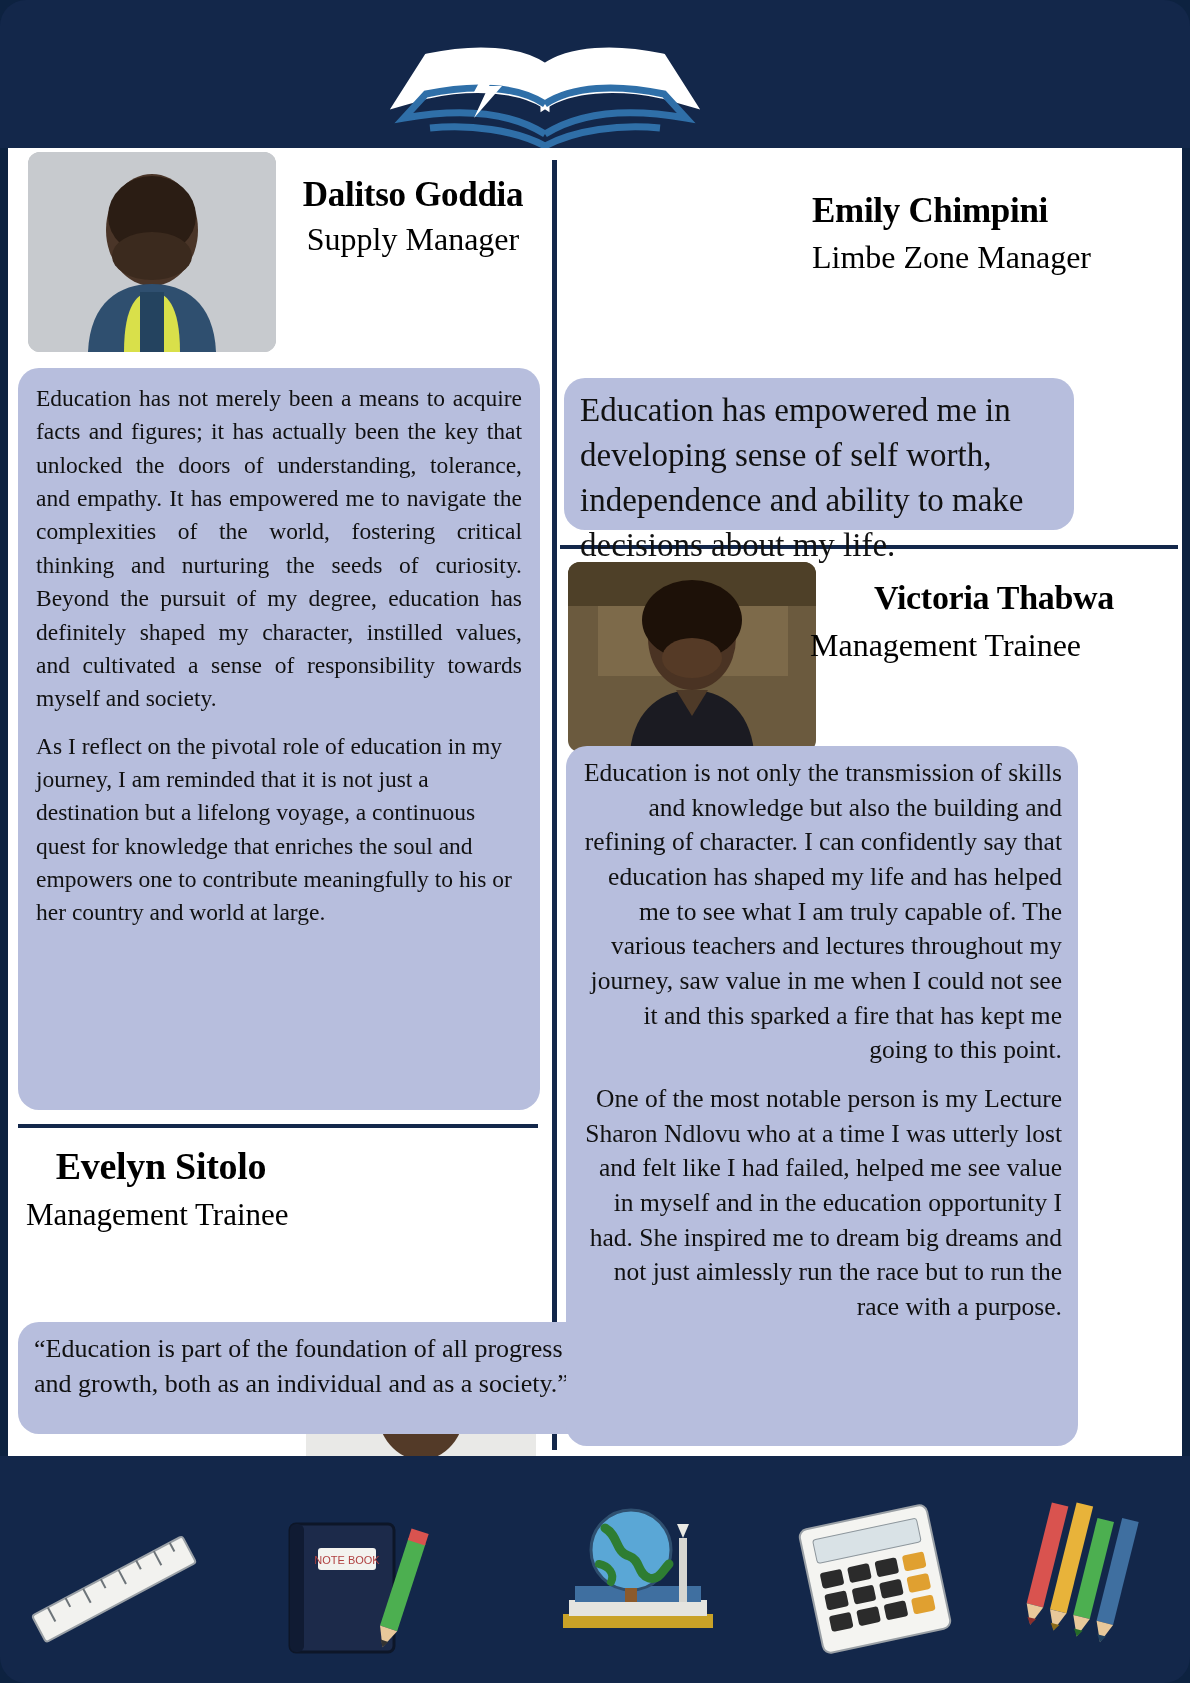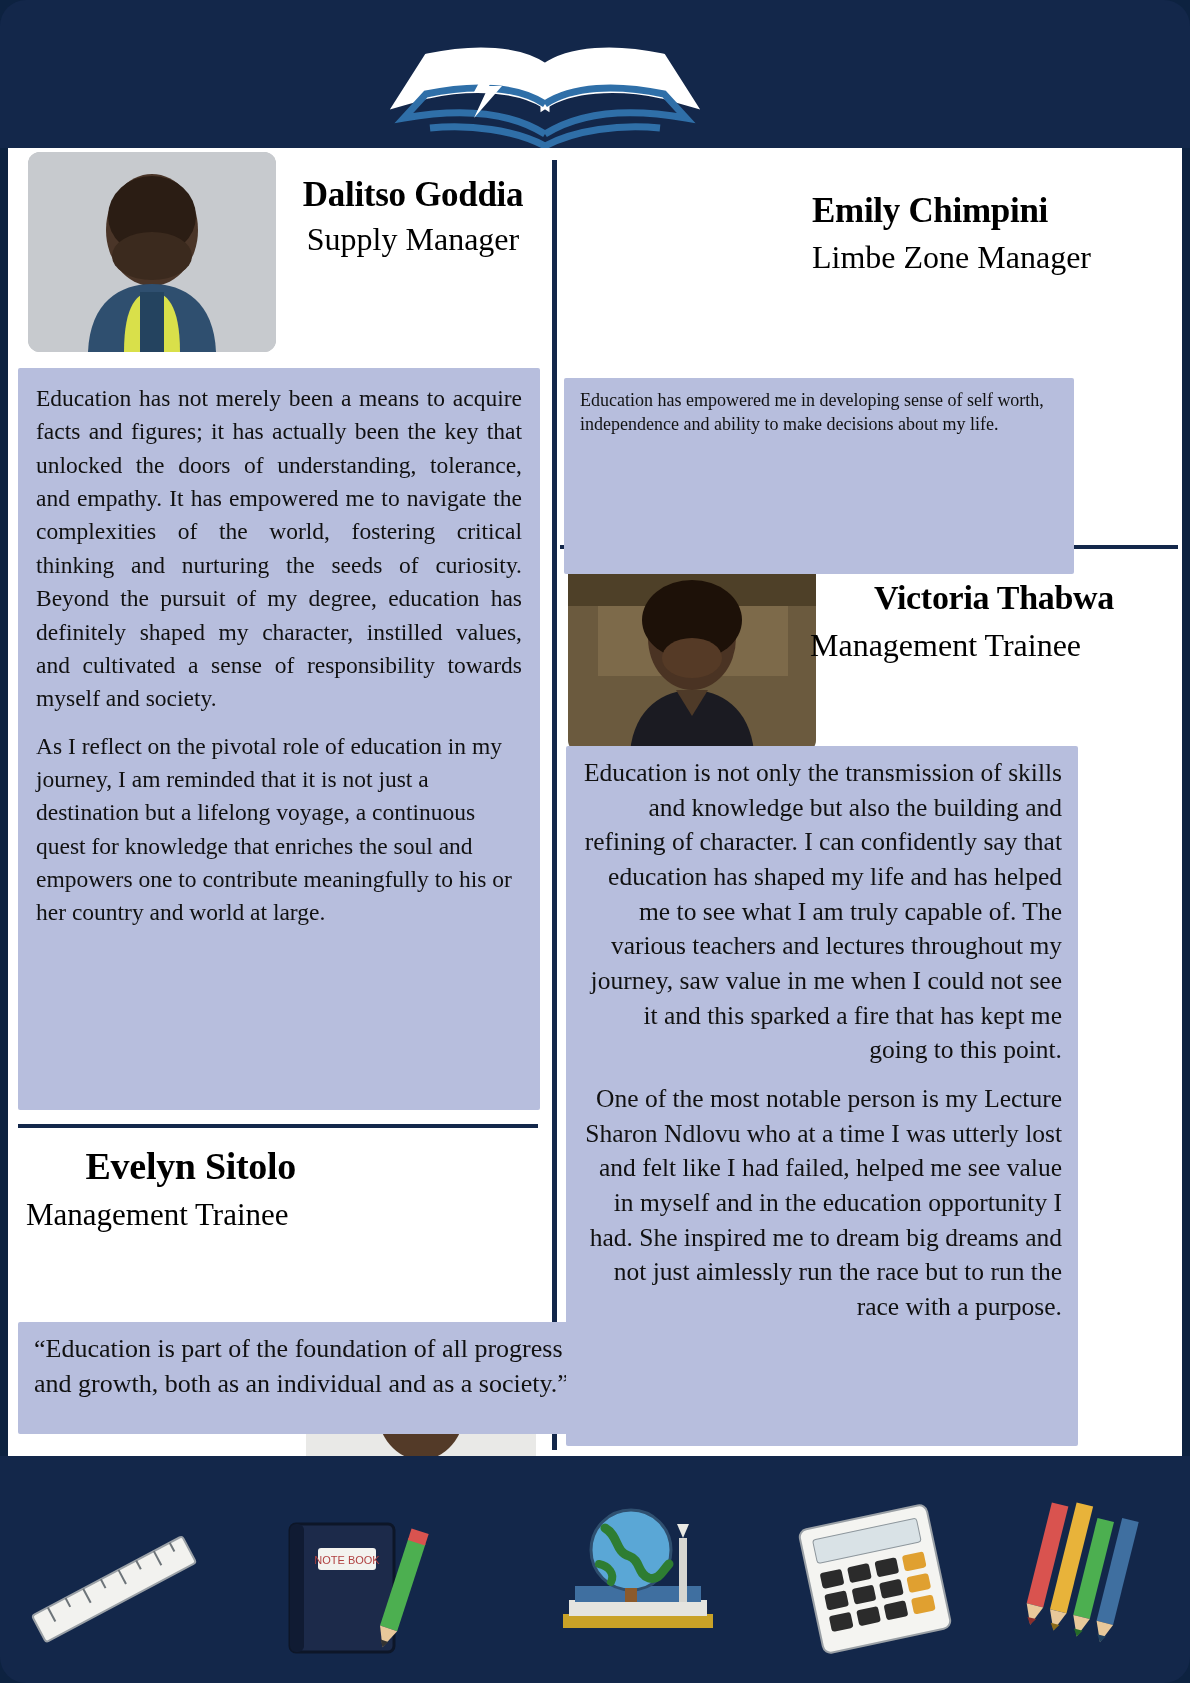--- a/index.html
+++ b/index.html
@@ -88,21 +88,21 @@
     color: #000;
     line-height: 1.08;
     letter-spacing: -0.3px;
   }
   .role {
     color: #000;
     line-height: 1.12;
   }
   .quote {
     background: #b7bedd;
-    border-radius: 2px;
+    border-radius: 21px;
     color: #111;
     box-sizing: border-box;
   }
   .quote p {
     margin: 0 0 14px 0;
   }
   .quote p:last-child { margin-bottom: 0; }
 
   
   #dalitso-photo {
@@ -122,21 +122,21 @@
     font-size: 23.5px; line-height: 1.42;
   }
   #dalitso-quote .just { text-align: justify; }
 
   
   #evelyn-photo {
     left: 306px; top: 1136px; width: 230px; height: 190px;
   }
   #evelyn-name {
     left: 26px; top: 1146px; width: 270px;
-    font-size: 38px; text-align: right;
+    font-size: 38px; text-align: center;
   }
   #evelyn-role {
     left: 26px; top: 1198px; width: 270px;
     font-size: 31px; text-align: left;
   }
   #evelyn-quote {
     left: 18px; top: 1322px; width: 599px; height: 112px;
     padding: 10px 16px;
     font-size: 26px; line-height: 1.33;
   }
@@ -147,23 +147,23 @@
   }
   #emily-name {
     left: 812px; top: 192px; width: 360px;
     font-size: 35px; text-align: left;
   }
   #emily-role {
     left: 812px; top: 240px; width: 300px;
     font-size: 32px; text-align: left;
   }
   #emily-quote {
-    left: 564px; top: 378px; width: 510px; height: 196px;
+    left: 564px; top: 378px; width: 510px; height: 152px;
     padding: 10px 16px;
-    font-size: 18px; line-height: 1.36;
+    font-size: 33px; line-height: 1.36;
   }
 
   
   #victoria-photo {
     left: 572px; top: 560px; width: 238px; height: 186px;
   }
   #victoria-name {
     left: 810px; top: 580px; width: 368px;
     font-size: 34px; text-align: center;
   }

